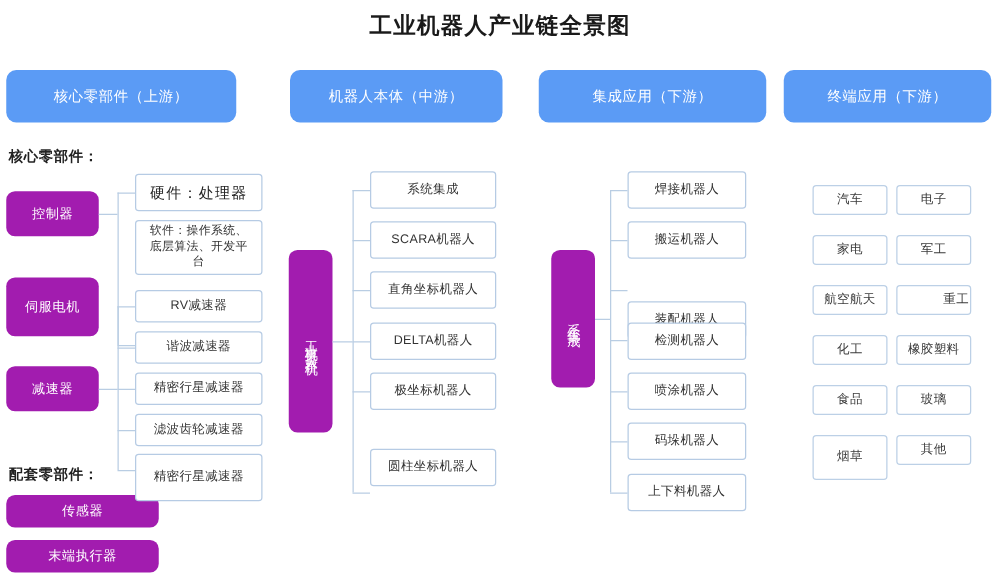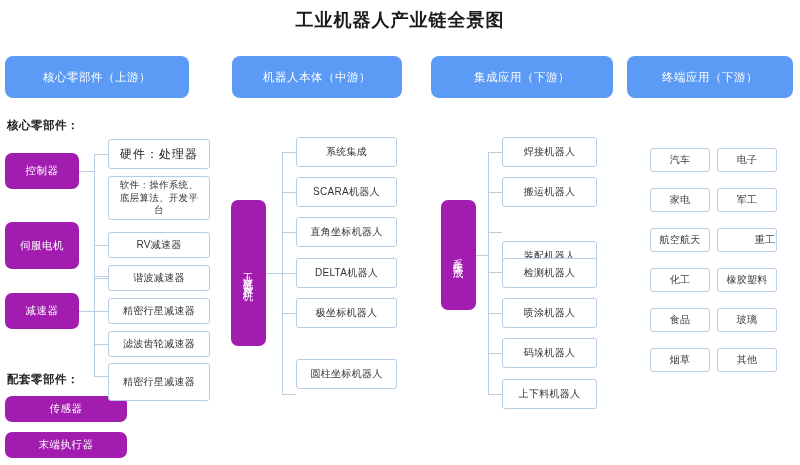--- a/index.html
+++ b/index.html
@@ -149,16 +149,16 @@
   <div class="abs wbox app" style="left:650px;top:148px;width:60px;height:24px;">汽车</div>
   <div class="abs wbox app" style="left:717px;top:148px;width:60px;height:24px;">电子</div>
   <div class="abs wbox app" style="left:650px;top:188px;width:60px;height:24px;">家电</div>
   <div class="abs wbox app" style="left:717px;top:188px;width:60px;height:24px;">军工</div>
   <div class="abs wbox app" style="left:650px;top:228px;width:60px;height:24px;">航空航天</div>
   <div class="abs wbox app" style="left:717px;top:228px;width:60px;height:24px;padding-left:36px;">重工</div>
   <div class="abs wbox app" style="left:650px;top:268px;width:60px;height:24px;">化工</div>
   <div class="abs wbox app" style="left:717px;top:268px;width:60px;height:24px;">橡胶塑料</div>
   <div class="abs wbox app" style="left:650px;top:308px;width:60px;height:24px;">食品</div>
   <div class="abs wbox app" style="left:717px;top:308px;width:60px;height:24px;">玻璃</div>
-  <div class="abs wbox app" style="left:650px;top:348px;width:60px;height:24px;">烟草</div>
+  <div class="abs wbox app" style="left:650px;top:348px;width:60px;height:36px;">烟草</div>
   <div class="abs wbox app" style="left:717px;top:348px;width:60px;height:24px;">其他</div>
 
 </div>
 
 </body></html>

